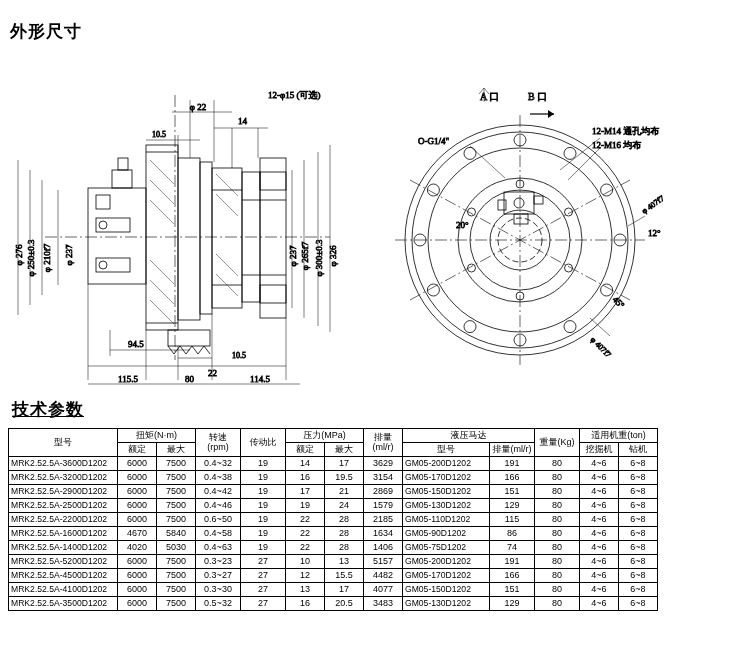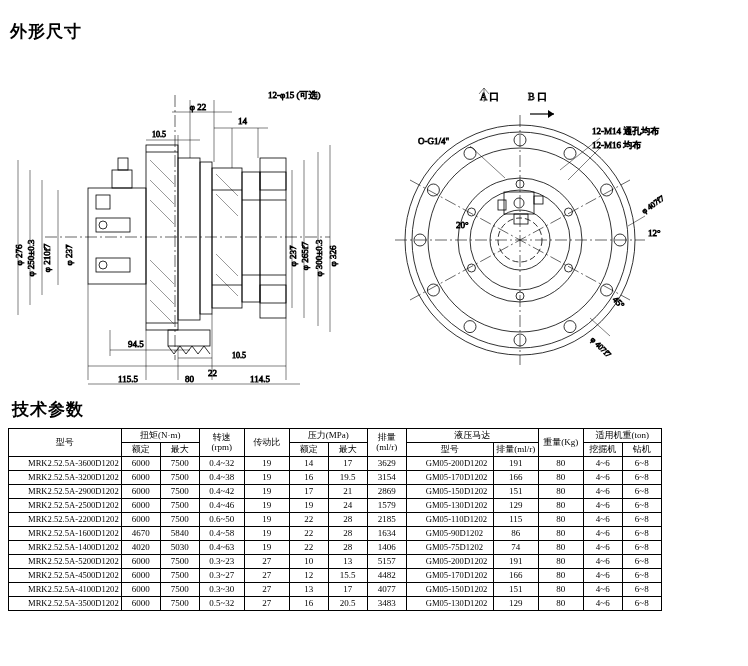--- a/index.html
+++ b/index.html
@@ -13,46 +13,46 @@
   }
   .page{position:relative;width:748px;height:666px;}
 
   .sec-title{
     position:absolute;
     font-size:17px;
     font-weight:bold;
     letter-spacing:1px;
   }
   #title-dim{left:10px;top:20px;}
-  #title-spec{left:12px;top:398px;}
+  #title-spec{left:12px;top:398px;text-decoration:underline;}
 
   
   .draw{position:absolute;left:0;top:40px;width:748px;height:350px;}
   svg{display:block;}
 
   
   table{
     position:absolute;
     left:8px;top:428px;
     border-collapse:collapse;
     font-size:9px;
-    font-family:Liberation Serif, serif;
+    font-family:Liberation Sans, sans-serif;
   }
   table th,table td{
     border:1px solid #000;
     text-align:center;
     padding:0 2px;
     white-space:nowrap;
     line-height:1.05;
   }
   table th{font-weight:normal;}
   .hrow1 th{height:13px;}
   .hrow2 th{height:13px;margin-top:26px;}
   tbody td{height:13px;}
-  .model{text-align:left;padding-left:19px;font-size:8.6px;}
+  .model{text-align:left;padding-left:2px;font-size:8.6px;}
   .w-model{width:104px;}
   .w-small{width:34px;}
   .w-mid{width:40px;}
   .w-mot{width:82px;}
 </style>
 </head>
 <body>
 
 <div class="page">
 

